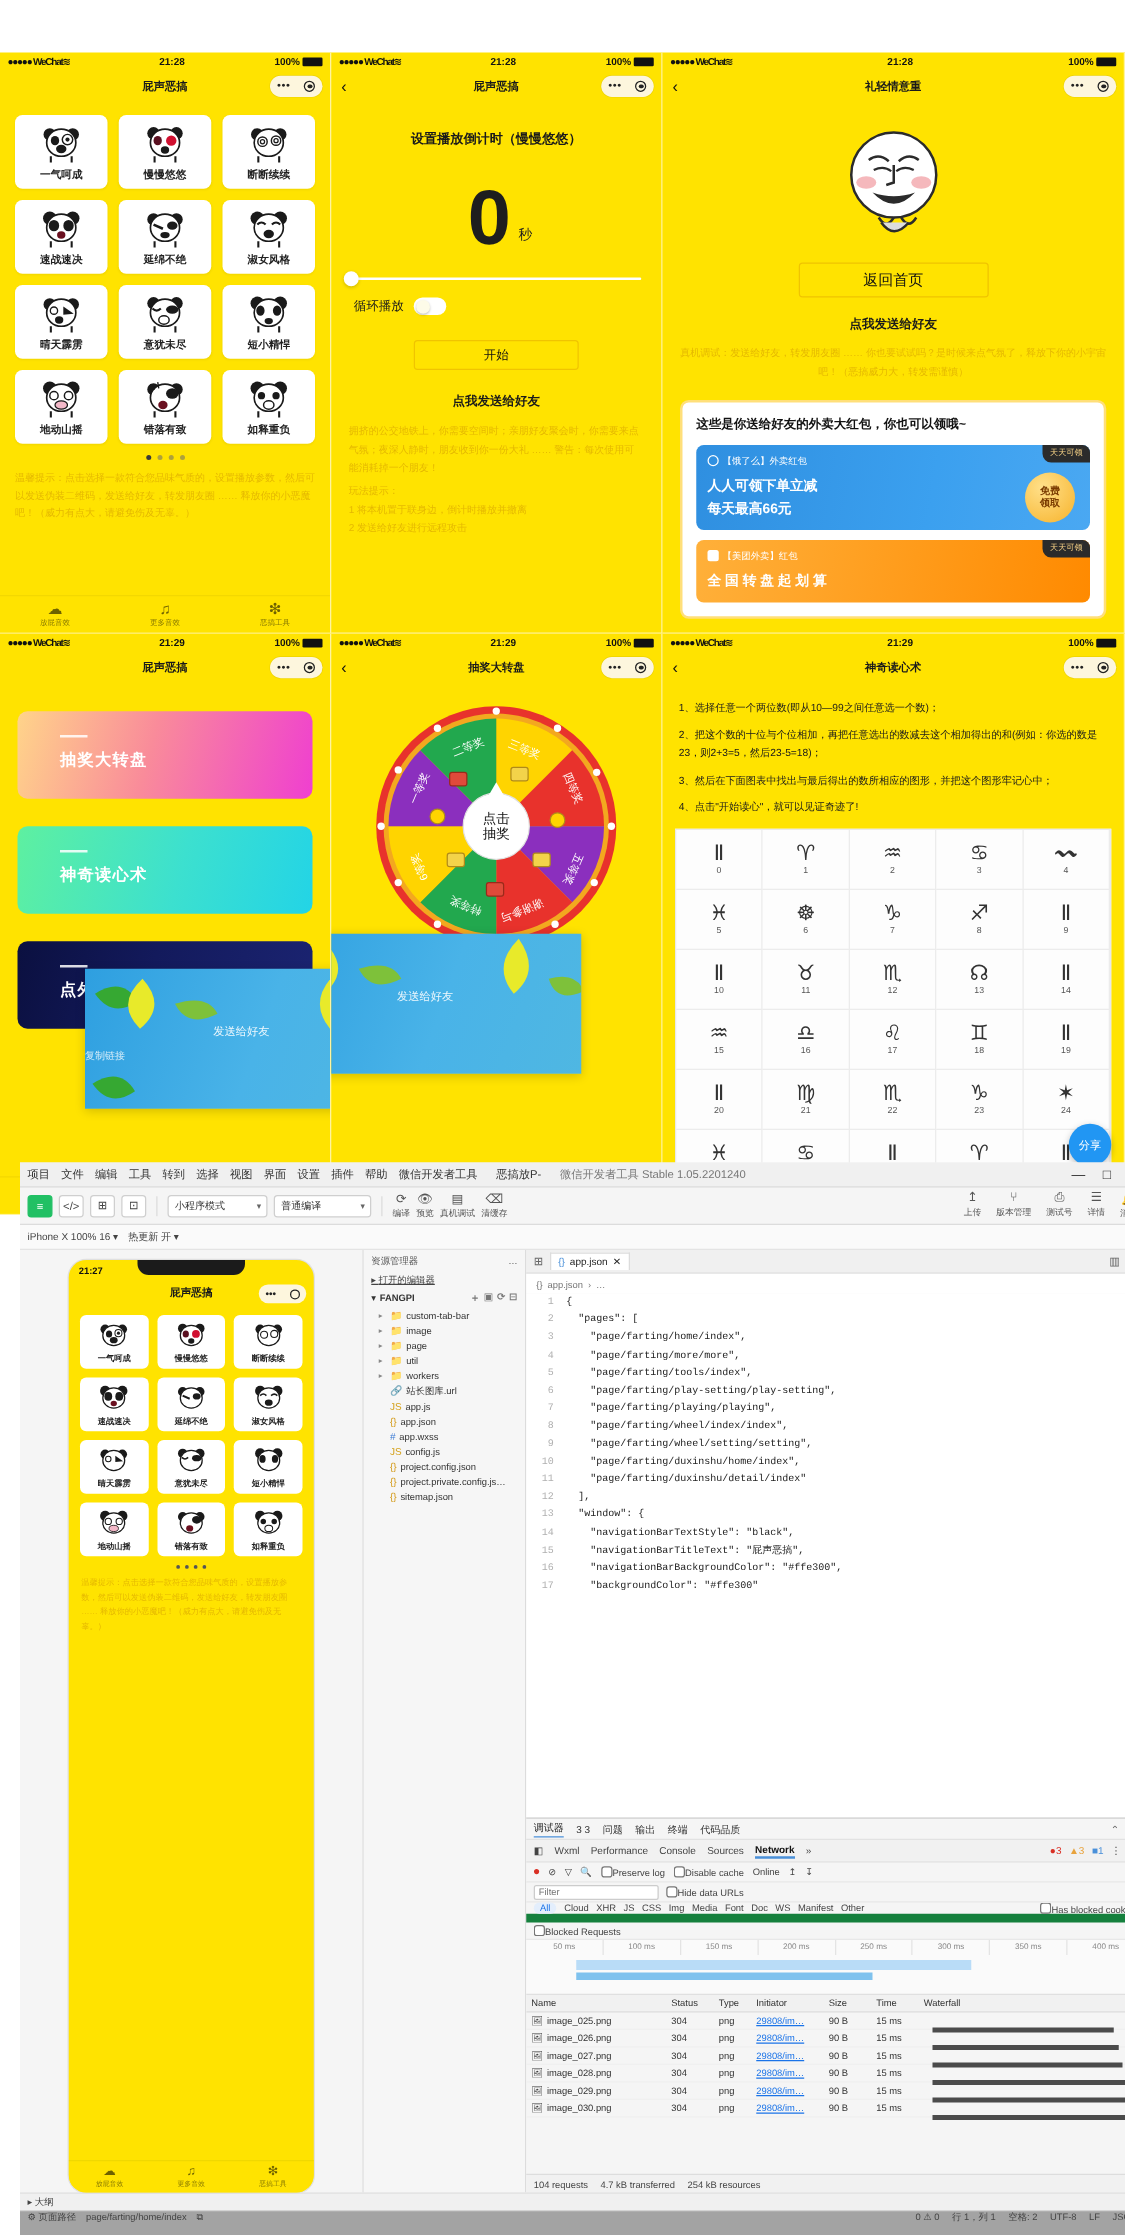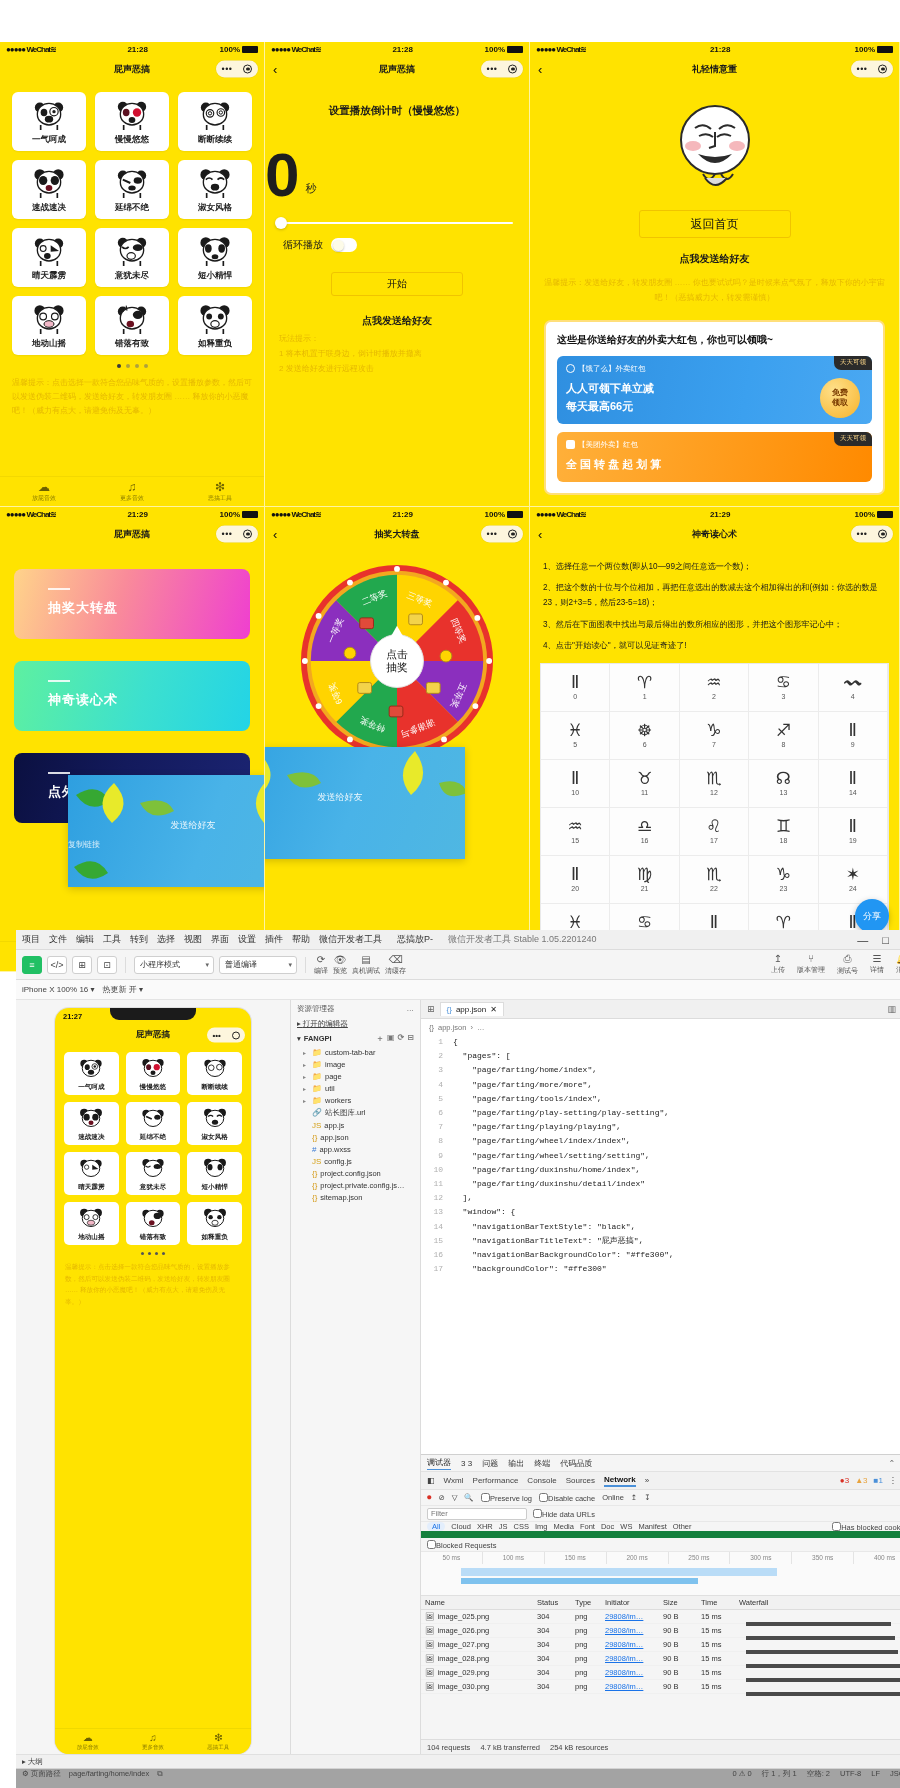--- a/index.html
+++ b/index.html
@@ -30,21 +30,21 @@
   .dotsrow i.off { background:#6b6b6b; opacity:.55; }
   .tipstext { padding:8px 12px 0 12px; font-size:8px; line-height:1.75; color:#e5b800; }
 
   .tabbar { position:absolute; left:0; right:0; bottom:0; height:30px; background:#ffe300; border-top:.5px solid #f3d800; display:flex; }
   .tabitem { flex:1; display:flex; flex-direction:column; align-items:center; justify-content:center; gap:1px; }
   .tabitem .ti { font-size:12px; line-height:1; color:#6d6100; }
   .tabitem .tl { font-size:6px; color:#8c7d00; }
 
   
   .cd-title { text-align:center; font-size:10.5px; color:#1a1a1a; margin-top:22px; font-weight:bold; }
-  .cd-num { text-align:left; font-size:62px; line-height:1; color:#1e1e1e; font-weight:bold; margin-top:26px; position:relative; }
+  .cd-num { text-align:center; font-size:62px; line-height:1; color:#1e1e1e; font-weight:bold; margin-top:26px; position:relative; }
   .cd-num small { font-size:11px; font-weight:normal; position:relative; left:6px; top:-4px; }
   .slider { margin:16px 16px 0 16px; height:2px; background:#fff; border-radius:2px; position:relative; }
   .slider .knob { position:absolute; left:0; top:50%; transform:translate(-50%,-50%); width:12px; height:12px; border-radius:50%; background:#fff; box-shadow:0 1px 3px rgba(0,0,0,.2); }
   .looprow { display:flex; align-items:center; gap:8px; margin:14px 0 0 18px; }
   .looprow .lbl { font-size:10px; color:#1a1a1a; }
   .switch { width:26px; height:14px; border-radius:8px; background:#fff; position:relative; }
   .switch i { position:absolute; left:1.5px; top:1.5px; width:11px; height:11px; border-radius:50%; background:#fdfbe8; box-shadow:0 1px 2px rgba(0,0,0,.25); display:block; }
   .btn-outline { margin:20px auto 0 auto; width:132px; height:24px; border:1px solid #f0c400; border-radius:3px; display:flex; align-items:center; justify-content:center; font-size:10px; color:#111; }
   .send-link { text-align:center; font-size:10px; color:#1a1a1a; font-weight:bold; margin-top:18px; }
   .bodytext { padding:10px 14px 0 14px; font-size:8px; line-height:1.85; color:#e5b800; }
@@ -406,20 +406,21 @@
           <span class="knob"></span>
         </div>
       <div class="looprow">
         <span class="lbl">循环播放</span>
         <span class="switch">
             <i></i>
           </span>
       </div>
       <div class="btn-outline">开始</div>
       <div class="send-link">点我发送给好友</div>
+      <div class="bodytext">拥挤的公交地铁上，你需要空间时；亲朋好友聚会时，你需要来点气氛；夜深人静时，朋友收到你一份大礼 …… 警告：每次使用可能消耗掉一个朋友！</div>
       <div class="bodytext" style="padding-top:4px">玩法提示：</div>
       <div class="bodytext" style="padding-top:0">1 将本机置于联身边，倒计时播放并撤离</div>
       <div class="bodytext" style="padding-top:0">2 发送给好友进行远程攻击</div>
     </div>
 
     <div class="phone">
       <div class="statusbar">
         <span class="sb-l"><span>●●●●● WeChat</span><span>≋</span></span>
         <span>21:28</span>
         <span><span>100%</span><i class="battery"></i></span>
@@ -445,21 +446,21 @@
           <path d="M52 41 Q58 36 66 40" stroke="#2b2b2b" stroke-width="1.8" fill="none"></path>
           <path d="M50 36 L50 50 L44 52" stroke="#2b2b2b" stroke-width="2" fill="none"></path>
           <path d="M33 58 Q50 76 67 58 Q50 64 33 58 Z" fill="#2b2b2b"></path>
           <path d="M38 78 q6 10 12 0" stroke="#2b2b2b" stroke-width="2" fill="none"></path>
           <path d="M56 78 q6 10 12 0" stroke="#2b2b2b" stroke-width="2" fill="none"></path>
           <path d="M40 82 Q50 96 62 82" stroke="#2b2b2b" stroke-width="2" fill="#ddd"></path>
         </svg>
       </div>
       <div class="btn-big">返回首页</div>
       <div class="send-link" style="margin-top:14px">点我发送给好友</div>
-      <div class="bodytext" style="text-align:center">温馨提示：发送给好友，转发朋友圈 …… 你也要试试吗？是时候来点气氛了，释放下你的小宇宙吧！（恶搞威力大，转发需谨慎）</div>
+      <div class="bodytext" style="text-align:center">真机调试：发送给好友，转发朋友圈 …… 你也要试试吗？是时候来点气氛了，释放下你的小宇宙吧！（恶搞威力大，转发需谨慎）</div>
       <div class="adcard">
         <h4>这些是你送给好友的外卖大红包，你也可以领哦~</h4>
         <div class="adbanner">
           <span class="tag">天天可领</span>
           <span class="brand">
               <i class="c"></i>
               <span>【饿了么】外卖红包</span>
             </span>
           <div class="l1">人人可领下单立减</div>
           <div class="l2">每天最高66元</div>

